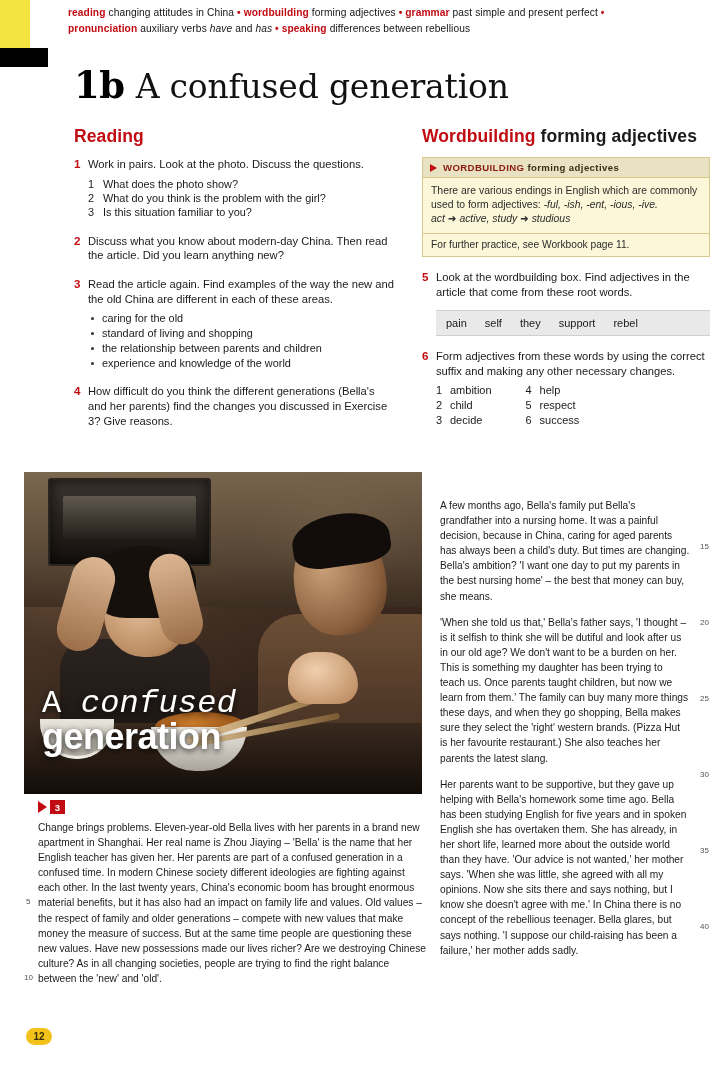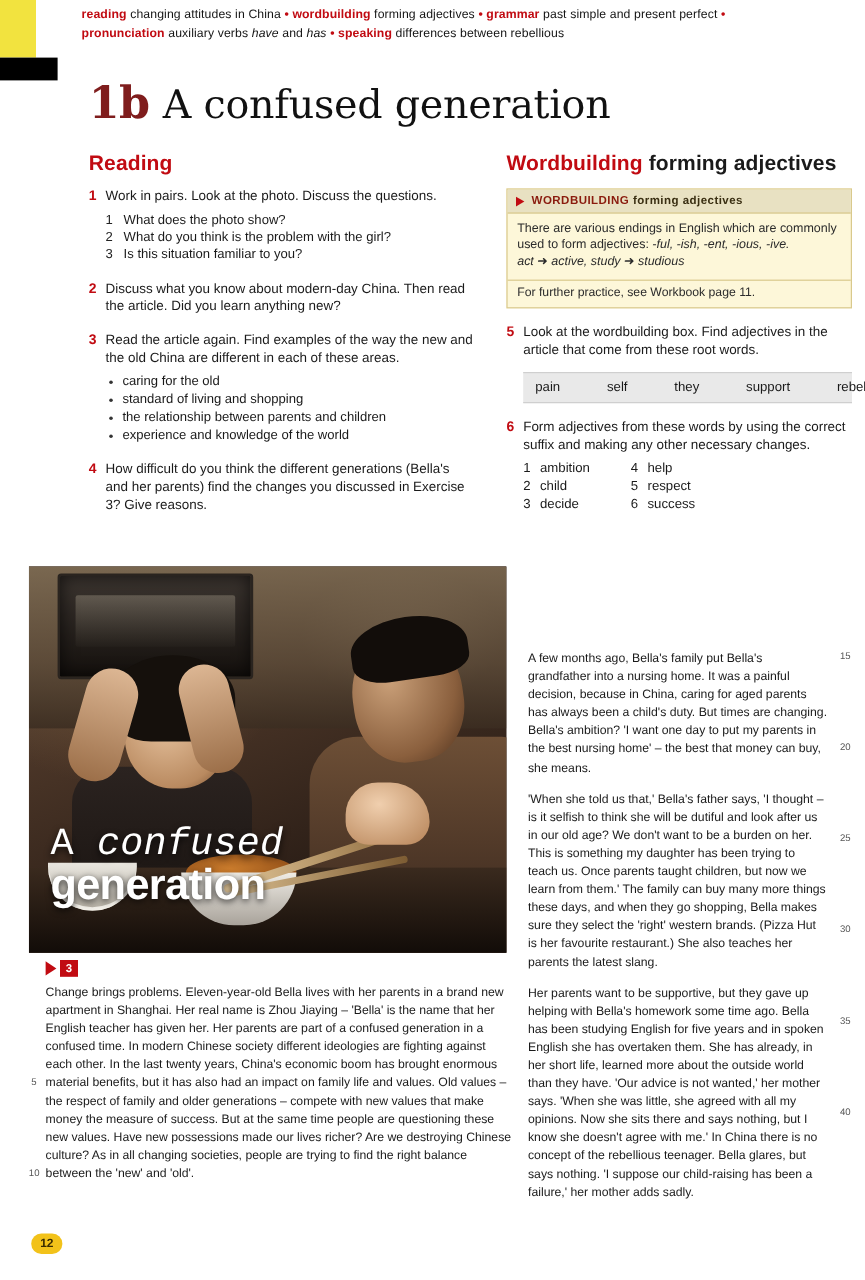--- a/index.html
+++ b/index.html
@@ -53,21 +53,21 @@
   .title-row {
     position: absolute;
     left: 74px; top: 63px;
     display: flex;
     align-items: baseline;
   }
   .title-num {
     font-family: "DejaVu Serif", serif;
     font-weight: bold;
     font-size: 37px;
-    color: #7f1d1d;
+    color: #000000;
     letter-spacing: -0.5px;
   }
   .title-text {
     font-family: "DejaVu Serif", serif;
     font-size: 33px;
     color: #111111;
     margin-left: 11px;
     letter-spacing: -0.2px;
   }
 
@@ -182,21 +182,21 @@
     font-size: 10.2px;
     color: #2b2b2b;
   }
 
   .rootwords {
     background: #e9e9e9;
     border-top: 1px solid #cfcfcf;
     border-bottom: 1px solid #cfcfcf;
     padding: 6px 10px;
     display: flex;
-    gap: 39px;
+    gap: 18px;
     font-size: 11px;
     margin: 6px 0 13px 14px;
   }
 
   .twocol-list {
     display: flex;
     margin-top: 5px;
     margin-left: 0;
     gap: 34px;
   }
@@ -391,21 +391,20 @@
     line-height: 15.1px;
     color: #1a1a1a;
   }
   .article-right {
     position: absolute;
     left: 440px; top: 498px;
     width: 250px;
     font-size: 10.2px;
     line-height: 15.1px;
     color: #1a1a1a;
-    margin-top: 44px;
   }
   .article-right p { margin: 0 0 11px 0; }
   .article-left p { margin: 0; }
   .lnum {
     position: absolute;
     font-size: 8px;
     color: #555;
   }
 
   

